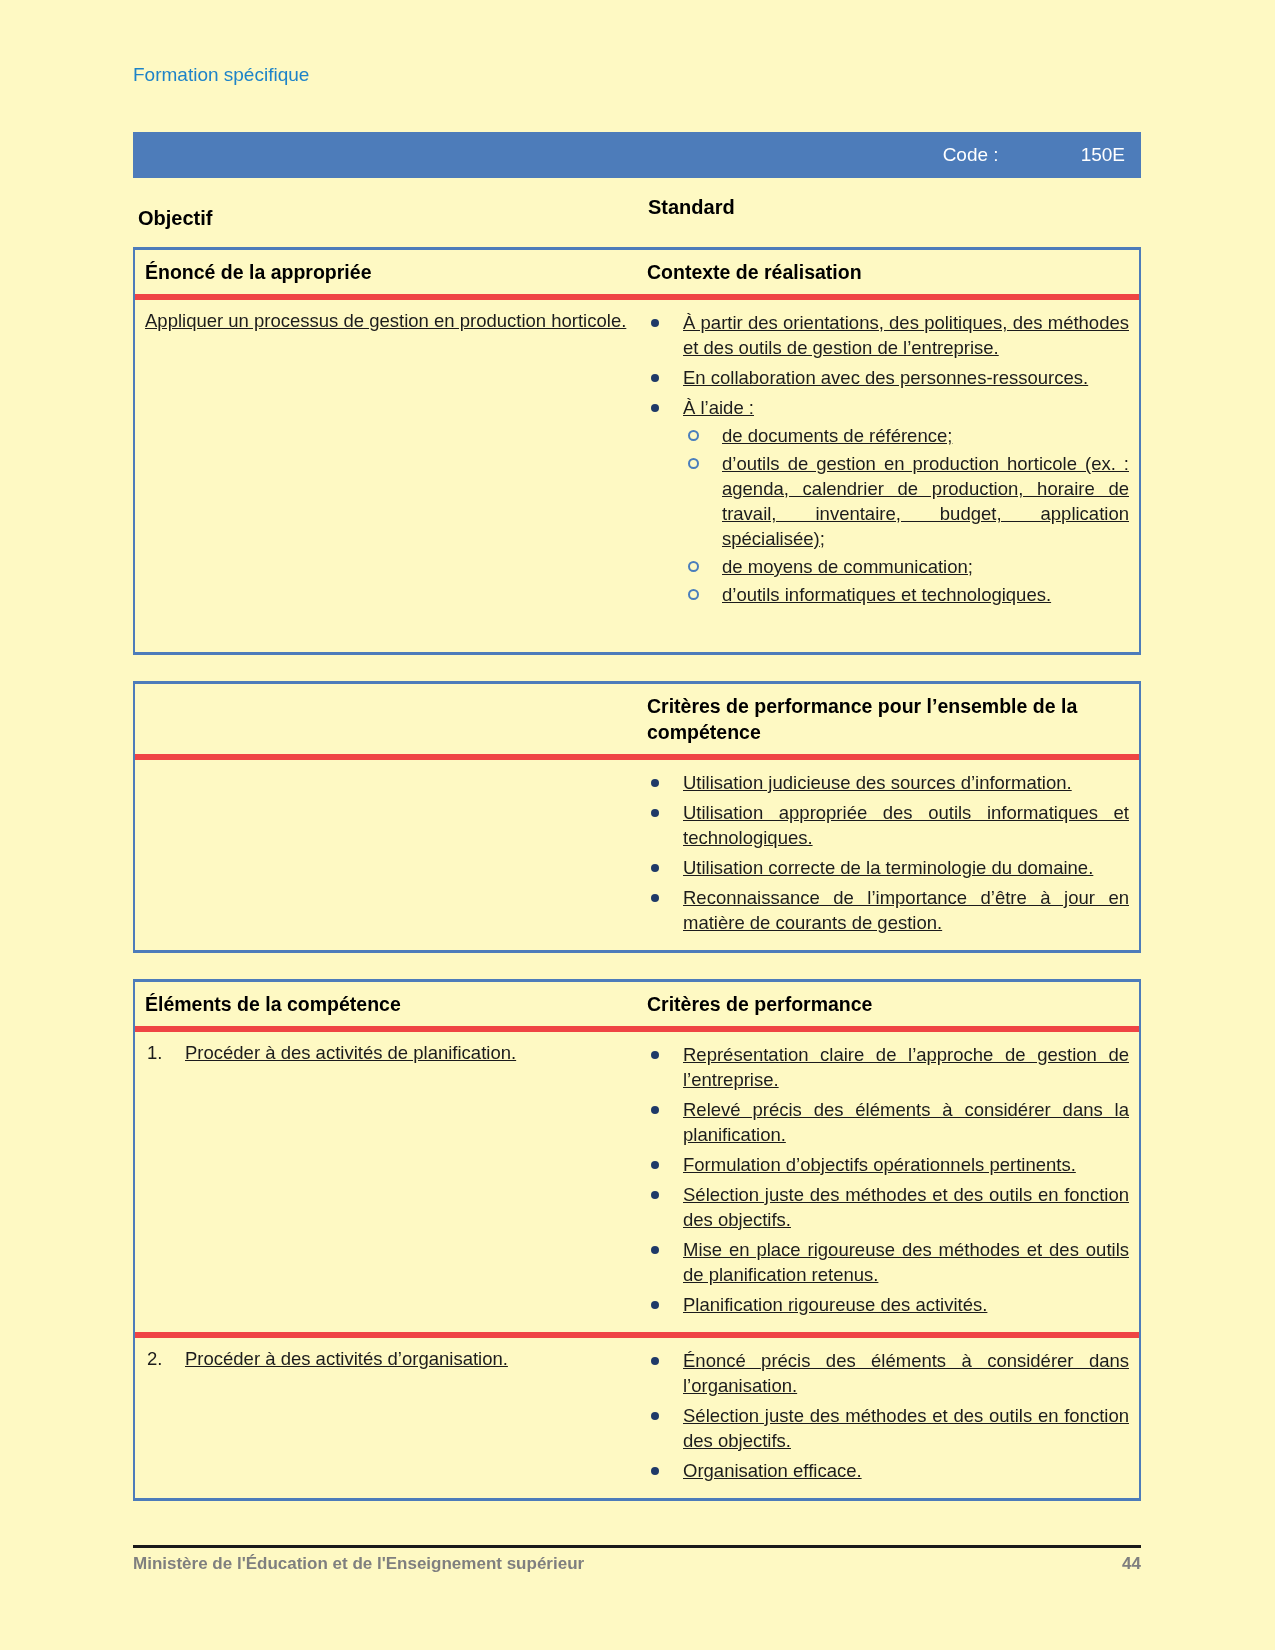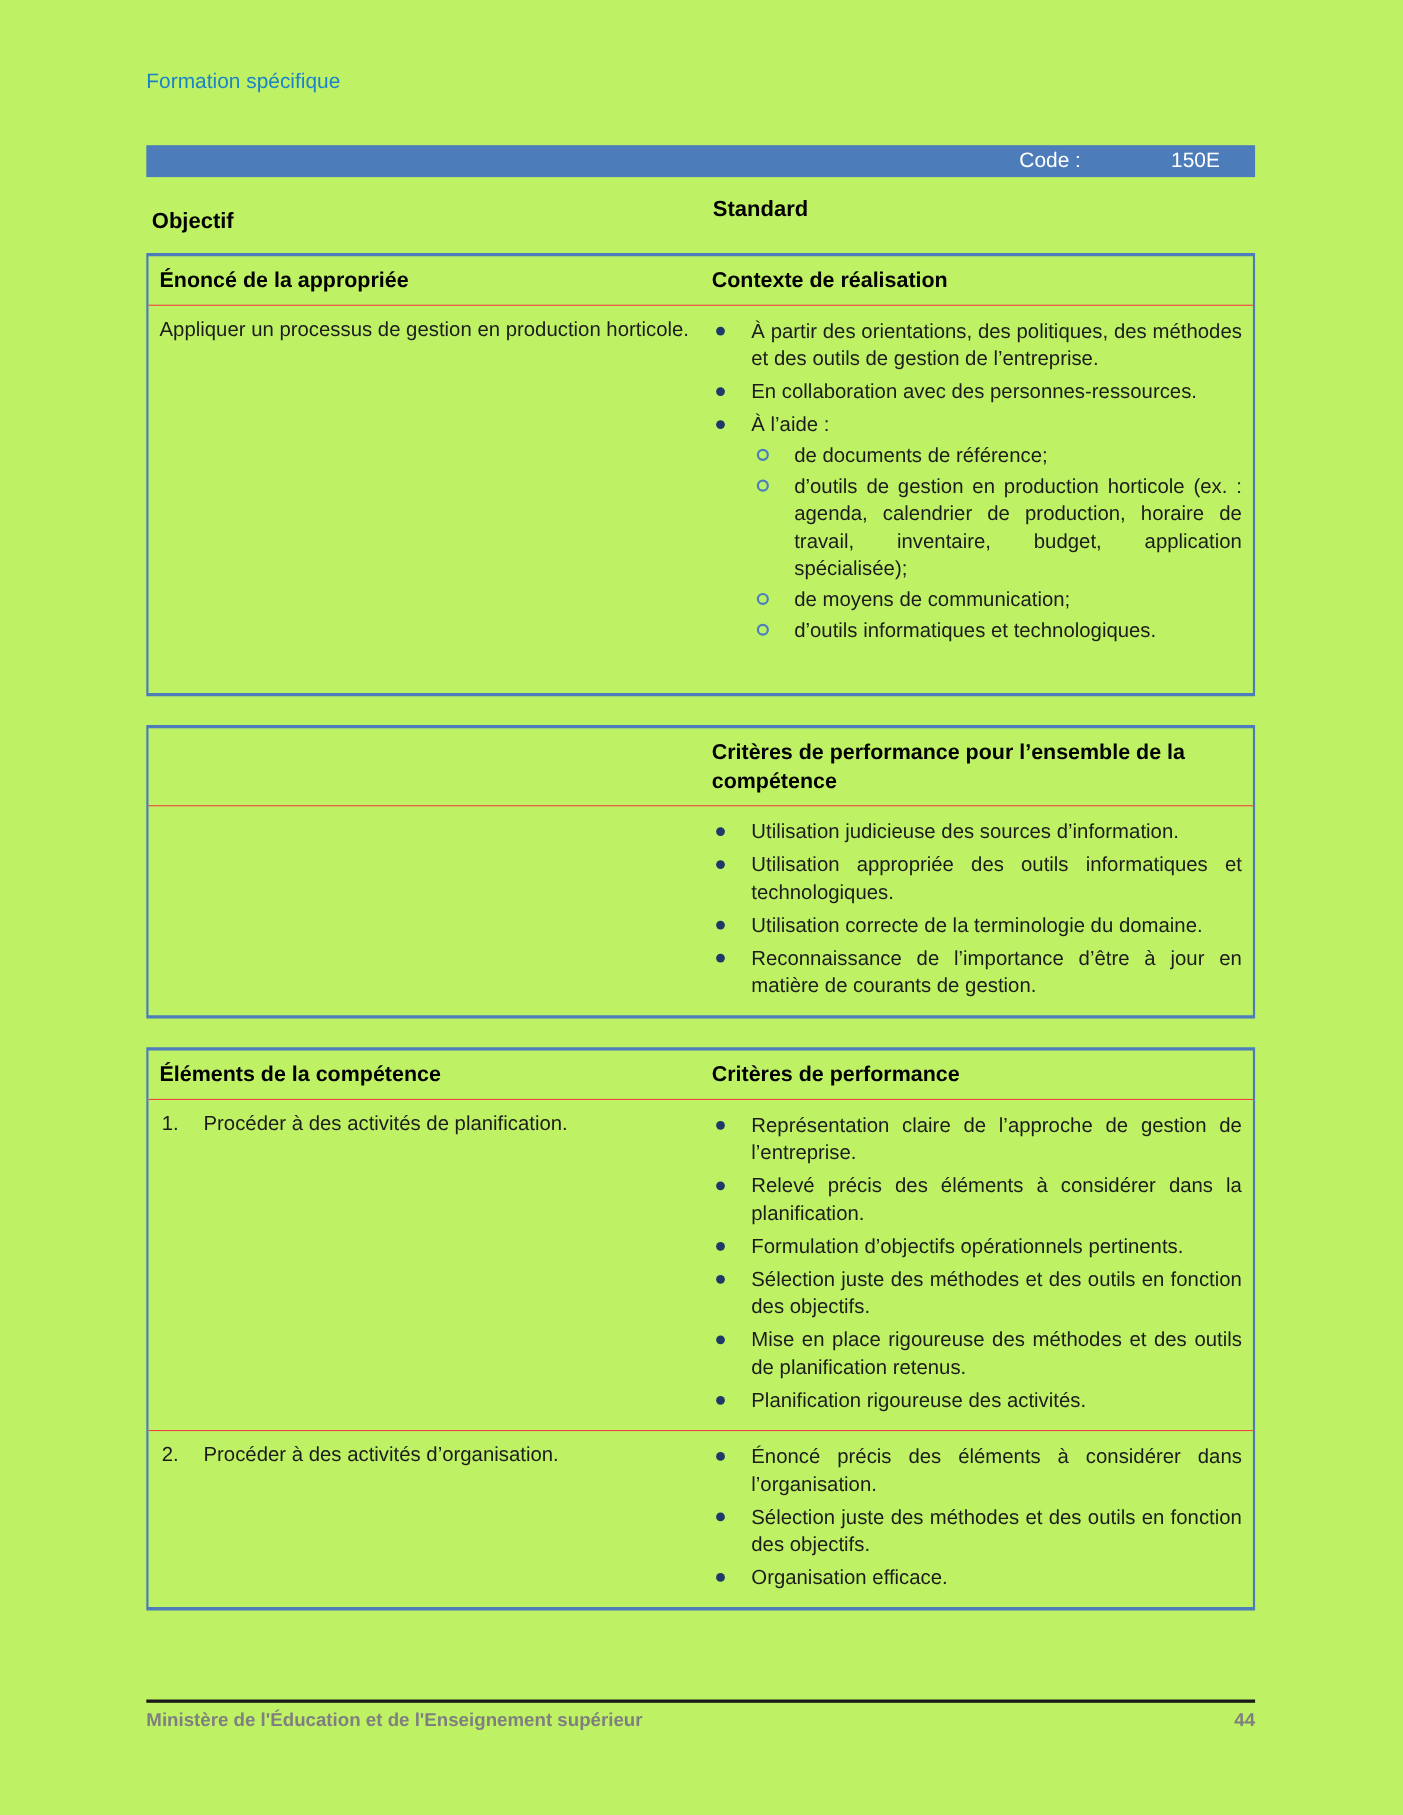--- a/index.html
+++ b/index.html
@@ -1,40 +1,40 @@
 <!DOCTYPE html>
 <html lang="fr"><head>
 <meta charset="utf-8">
 <title>Programme — Code 150E</title>
 <style>
   html,body { margin:0; padding:0; background:#ffffff; }
   .page {
     position:relative;
     width:1275px; height:1650px;
-    background:#bef264;
+    background:#fef9c3;
     font-family:"Liberation Sans", sans-serif;
     color:#1c1c1c;
     overflow:hidden;
   }
   .content {
     position:absolute; left:133px; top:0; width:1008px;
   }
   .eyebrow {
     margin-top:62px;
     color:#1d83c8;
     font-size:19px; line-height:26px;
   }
   .code-bar {
     margin-top:44px;
-    height:29px;
+    height:46px;
     background:#4d7cba;
     color:#ffffff;
     display:flex; justify-content:flex-end; align-items:center;
     font-size:19px;
-    padding-right:32px; box-sizing:border-box;gap:25px;
+    padding-right:16px; box-sizing:border-box;gap:25px;
   }
   .code-bar .code-gap { display:inline-block; width:32px; }
   .col-labels {
     position:relative;
     margin-top:16px;
     height:27px;
     font-weight:bold; font-size:20px; line-height:27px;
     color:#000;
   }
   .col-labels .label-left  { position:absolute; left:5px;margin-top:11px; }
@@ -42,21 +42,21 @@
 
   .tbl {
     margin-top:26px;
     border:2px solid #4d7cba;
     border-top-width:3px; border-bottom-width:3px;
   }
   .trow {
     display:grid;
     grid-template-columns:1fr 1fr;
   }
-  .trow + .trow { border-top:1px solid #ef4444; }
+  .trow + .trow { border-top:6px solid #ef4444;text-decoration:underline; }
   .cell {
     padding:8px 10px 10px 10px;
     font-size:18.5px; line-height:25px;
     box-sizing:border-box;
   }
   .cell.hdr {
     padding:9px 10px;
     font-weight:bold; font-size:19.5px; line-height:26px;
     color:#000;
   }

